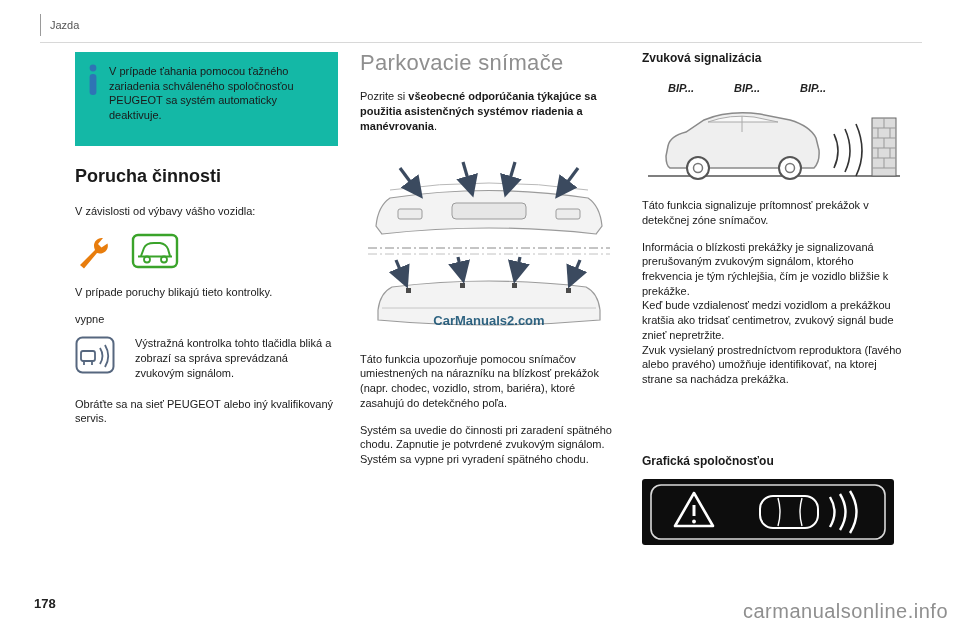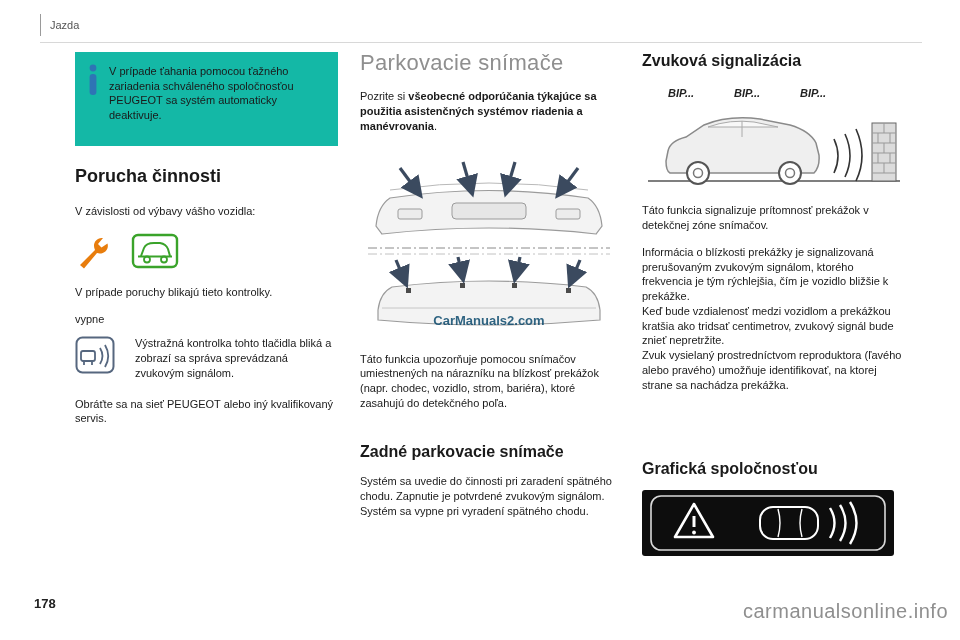--- a/index.html
+++ b/index.html
@@ -11,21 +11,21 @@
   .top-rule{position:absolute;left:40px;top:42px;width:882px;height:1px;background:#d8d8d8;}
   
   .col{position:absolute;font-size:11px;line-height:1.34;}
   .col-left{left:75px;top:52px;width:263px;}
   .col-mid{left:360px;top:48px;width:258px;}
   .col-right{left:642px;top:50px;width:264px;}
   p{margin:0 0 12px 0;}
   p.p0{margin:0;}
   .h-main{font-size:18px;font-weight:bold;margin:18px 0 16px 0;}
   .h-sub{font-size:16px;font-weight:bold;margin:30px 0 12px 0;}
-  .h-sec{font-size:16px;font-weight:bold;margin:0 0 10px 0;}
+  .h-sec{font-size:12px;font-weight:bold;margin:0 0 10px 0;}
   .h-sec.gap{margin-top:66px;}
   .h-light{font-size:22px;font-weight:400;color:#8f8f8f;margin:0 0 12px 0;letter-spacing:.3px;}
   
   .info-box{position:relative;background:#14b8a6;padding:12px 12px 12px 34px;min-height:70px;}
   .info-icon{position:absolute;left:13px;top:12px;}
   
   .icon-row{display:flex;align-items:flex-end;gap:12px;margin:4px 0 14px 2px;}
   .lamp-row{display:flex;align-items:flex-start;gap:20px;margin:6px 0 16px 0;}
   .lamp-row p{margin:0;flex:1;}
   .or{margin:6px 0 10px 0;}
@@ -129,21 +129,20 @@
         <line x1="36" y1="114" x2="46" y2="138" stroke="#3b4a5f" stroke-width="3.2" marker-end="url(#ah)"></line>
         <line x1="98" y1="111" x2="103" y2="133" stroke="#3b4a5f" stroke-width="3.2" marker-end="url(#ah)"></line>
         <line x1="160" y1="111" x2="155" y2="133" stroke="#3b4a5f" stroke-width="3.2" marker-end="url(#ah)"></line>
         <line x1="220" y1="114" x2="210" y2="138" stroke="#3b4a5f" stroke-width="3.2" marker-end="url(#ah)"></line>
       </svg>
       <div class="wm-center">CarManuals2.com</div>
     </div>
 
     <p>Táto funkcia upozorňuje pomocou snímačov umiestnených na nárazníku na blízkosť prekážok (napr. chodec, vozidlo, strom, bariéra), ktoré zasahujú do detekčného poľa.</p>
 
-    <h3 class="h-sub">Zadné parkovacie snímače</h3>
     <p class="p0">Systém sa uvedie do činnosti pri zaradení spätného chodu. Zapnutie je potvrdené zvukovým signálom.</p>
     <p class="p0">Systém sa vypne pri vyradení spätného chodu.</p>
   </div>
 
   <div class="col col-right">
 
     <h3 class="h-sec">Zvuková signalizácia</h3>
 
     <div class="figure" style="height:114px;text-align:right;">
       <svg width="264" height="112" viewBox="0 0 264 112">

